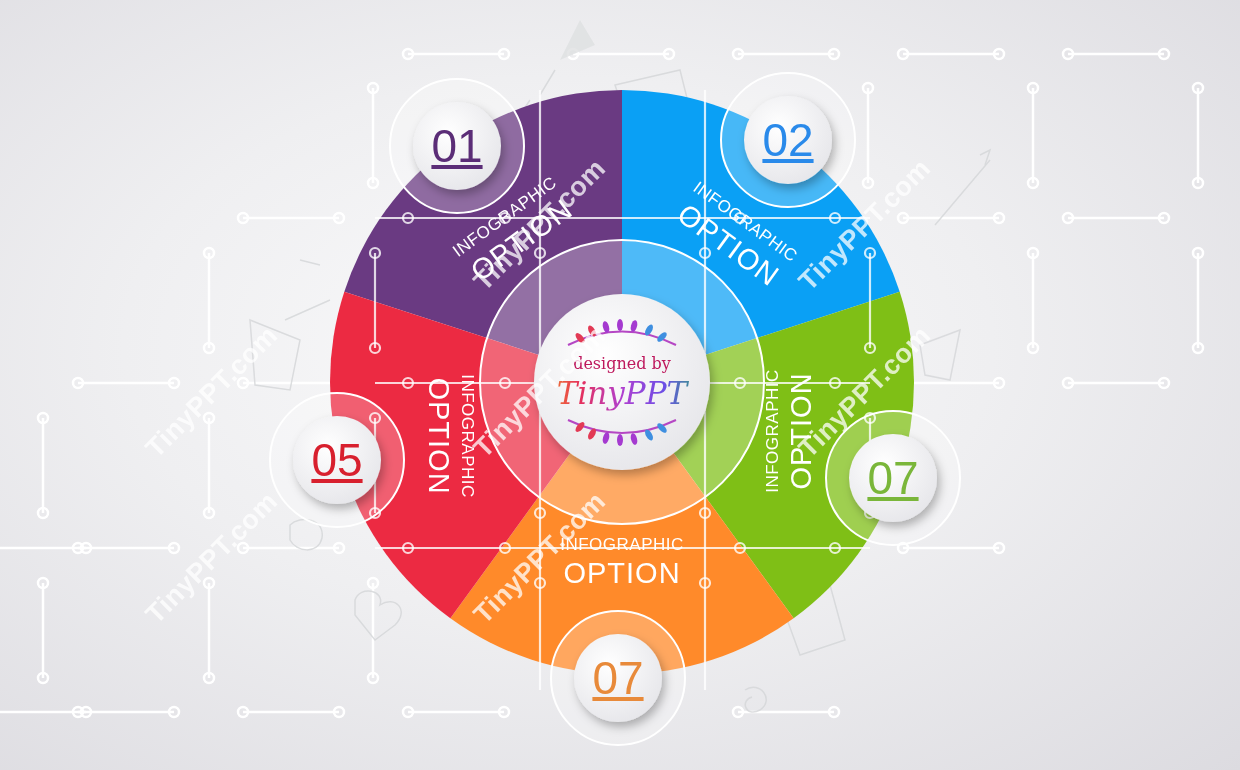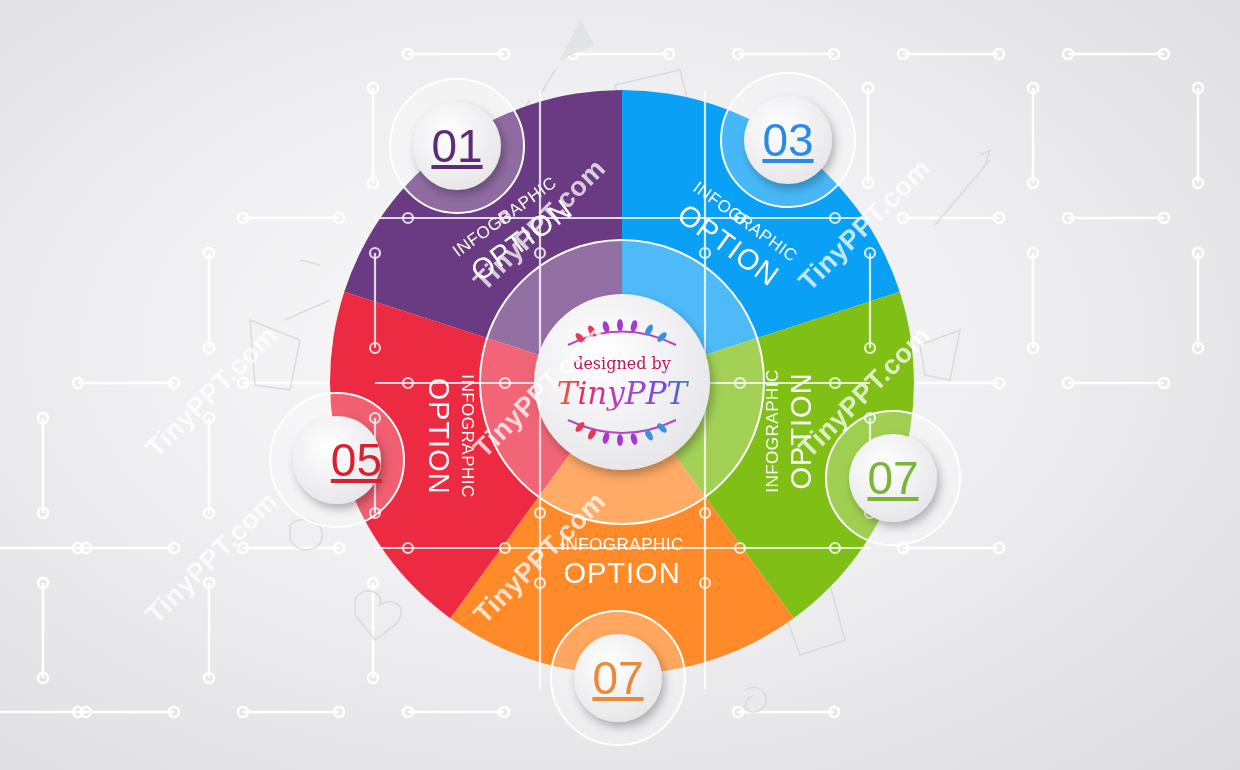--- a/index.html
+++ b/index.html
@@ -281,24 +281,24 @@
   <div class="label" style="left:547px;top:536px;width:150px;">
     <span class="l1">INFOGRAPHIC</span>
     <span class="l2">OPTION</span>
   </div>
   <div class="label" style="left:375px;top:410px;width:150px;transform:rotate(90deg);">
     <span class="l1">INFOGRAPHIC</span>
     <span class="l2">OPTION</span>
   </div>
 
   <div class="badge-num" style="left:457px;top:146px;color:#5b2d77;">01</div>
-  <div class="badge-num" style="left:788px;top:140px;color:#2a8aea;">03</div>
+  <div class="badge-num" style="left:788px;top:140px;color:#2a8aea;">02</div>
   <div class="badge-num" style="left:893px;top:478px;color:#7ab63a;">07</div>
   <div class="badge-num" style="left:618px;top:678px;color:#e88a3a;">07</div>
-  <div class="badge-num" style="left:337px;top:460px;color:#d8202e;text-align:right;">05</div>
+  <div class="badge-num" style="left:337px;top:460px;color:#d8202e;">05</div>
 
   <div class="watermark" style="left:212px;top:392px;">TinyPPT.com</div>
   <div class="watermark" style="left:212px;top:558px;">TinyPPT.com</div>
   <div class="watermark" style="left:540px;top:225px;">TinyPPT.com</div>
   <div class="watermark" style="left:540px;top:392px;">TinyPPT.com</div>
   <div class="watermark" style="left:540px;top:558px;">TinyPPT.com</div>
   <div class="watermark" style="left:865px;top:225px;">TinyPPT.com</div>
   <div class="watermark" style="left:865px;top:392px;">TinyPPT.com</div>
 </div>
 

